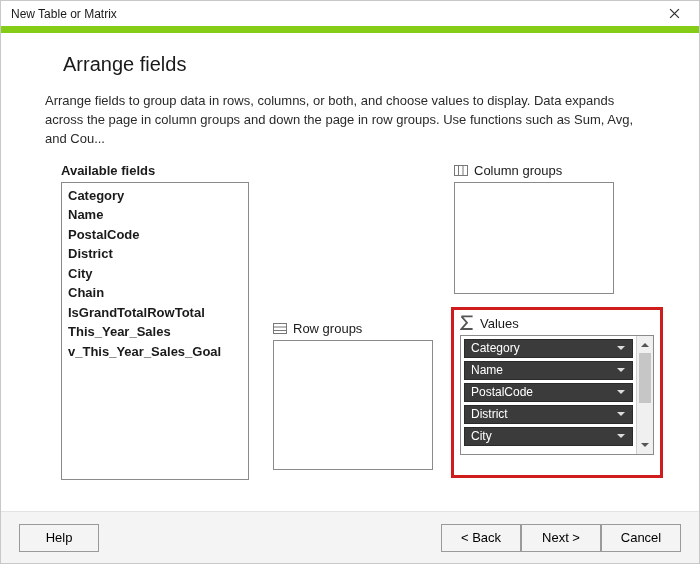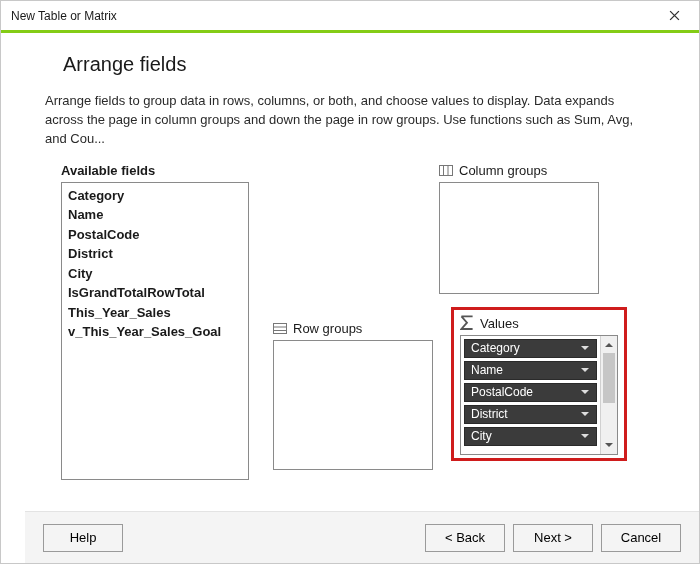--- a/index.html
+++ b/index.html
@@ -17,21 +17,21 @@
     background: #fff;
     display: flex;
     flex-direction: column;
   }
   .titlebar {
     height: 32px;
     display: flex;
     align-items: center;
     justify-content: space-between;
     padding: 0 6px 0 10px;
-    border-bottom: 3px solid #84cc16;
+    border-bottom: 7px solid #84cc16;
   }
   .titlebar .title { font-size: 12px; }
   .titlebar .close {
     width: 38px; height: 26px;
     display: flex; align-items: center; justify-content: center;
     cursor: pointer;
   }
   .titlebar .close svg { width: 11px; height: 11px; }
   .body {
     flex: 1;
@@ -88,29 +88,29 @@
     font-size: 13px;
     line-height: 1.35;
     white-space: nowrap;
     cursor: default;
   }
   
   .dropbox {
     border: 1px solid #8a8a8a;
     background: #fff;
   }
-  .colgroups-wrap { position: absolute; left: 166px; top: 0; }
+  .colgroups-wrap { position: absolute; left: 181px; top: 0; }
   .colgroups { width: 160px; height: 112px; margin-top: 4px; }
   .rowgroups-wrap { position: absolute; left: 0; top: 158px; }
   .rowgroups { width: 160px; height: 130px; margin-top: 4px; }
   .values-wrap {
     position: absolute;
     left: 178px; top: 144px;
-    width: 176px;
-    padding: 6px 6px 3px 6px;
+    width: 212px;
+    padding: 6px 6px 20px 6px;
     border: 3px solid #cf1c1c;
   }
   .values-label { margin-bottom: 4px; }
   .values-box {
     border: 1px solid #8a8a8a;
     background: #fff;
     height: 120px;
     display: flex;
   }
   .values-list {
@@ -166,23 +166,22 @@
   }
   
   .footer {
     height: 52px;
     border-top: 1px solid #e3e3e3;
     background: #f4f4f4;
     display: flex;
     align-items: center;
     justify-content: space-between;
     padding: 0 18px;
-    margin-left: 24px;
-  }
-  .footer .right { display: flex; gap: 8px; }
+  }
+  .footer .right { display: flex; }
   .btn {
     min-width: 80px;
     height: 28px;
     padding: 0 14px;
     background: #f4f4f4;
     border: 1px solid #9a9a9a;
     font-size: 13px;
     display: inline-flex;
     align-items: center;
     justify-content: center;
@@ -210,20 +209,21 @@
     <div class="layout">
 
       <div class="col-left">
         <div class="section-label">Available fields</div>
         <div class="listbox">
           <div class="item">Category</div>
           <div class="item">Name</div>
           <div class="item">PostalCode</div>
           <div class="item">District</div>
           <div class="item">City</div>
+          <div class="item">Chain</div>
           <div class="item">IsGrandTotalRowTotal</div>
           <div class="item">This_Year_Sales</div>
           <div class="item">v_This_Year_Sales_Goal</div>
         </div>
       </div>
 
       <div class="col-right">
 
         <div class="colgroups-wrap">
           <div class="section-label">

